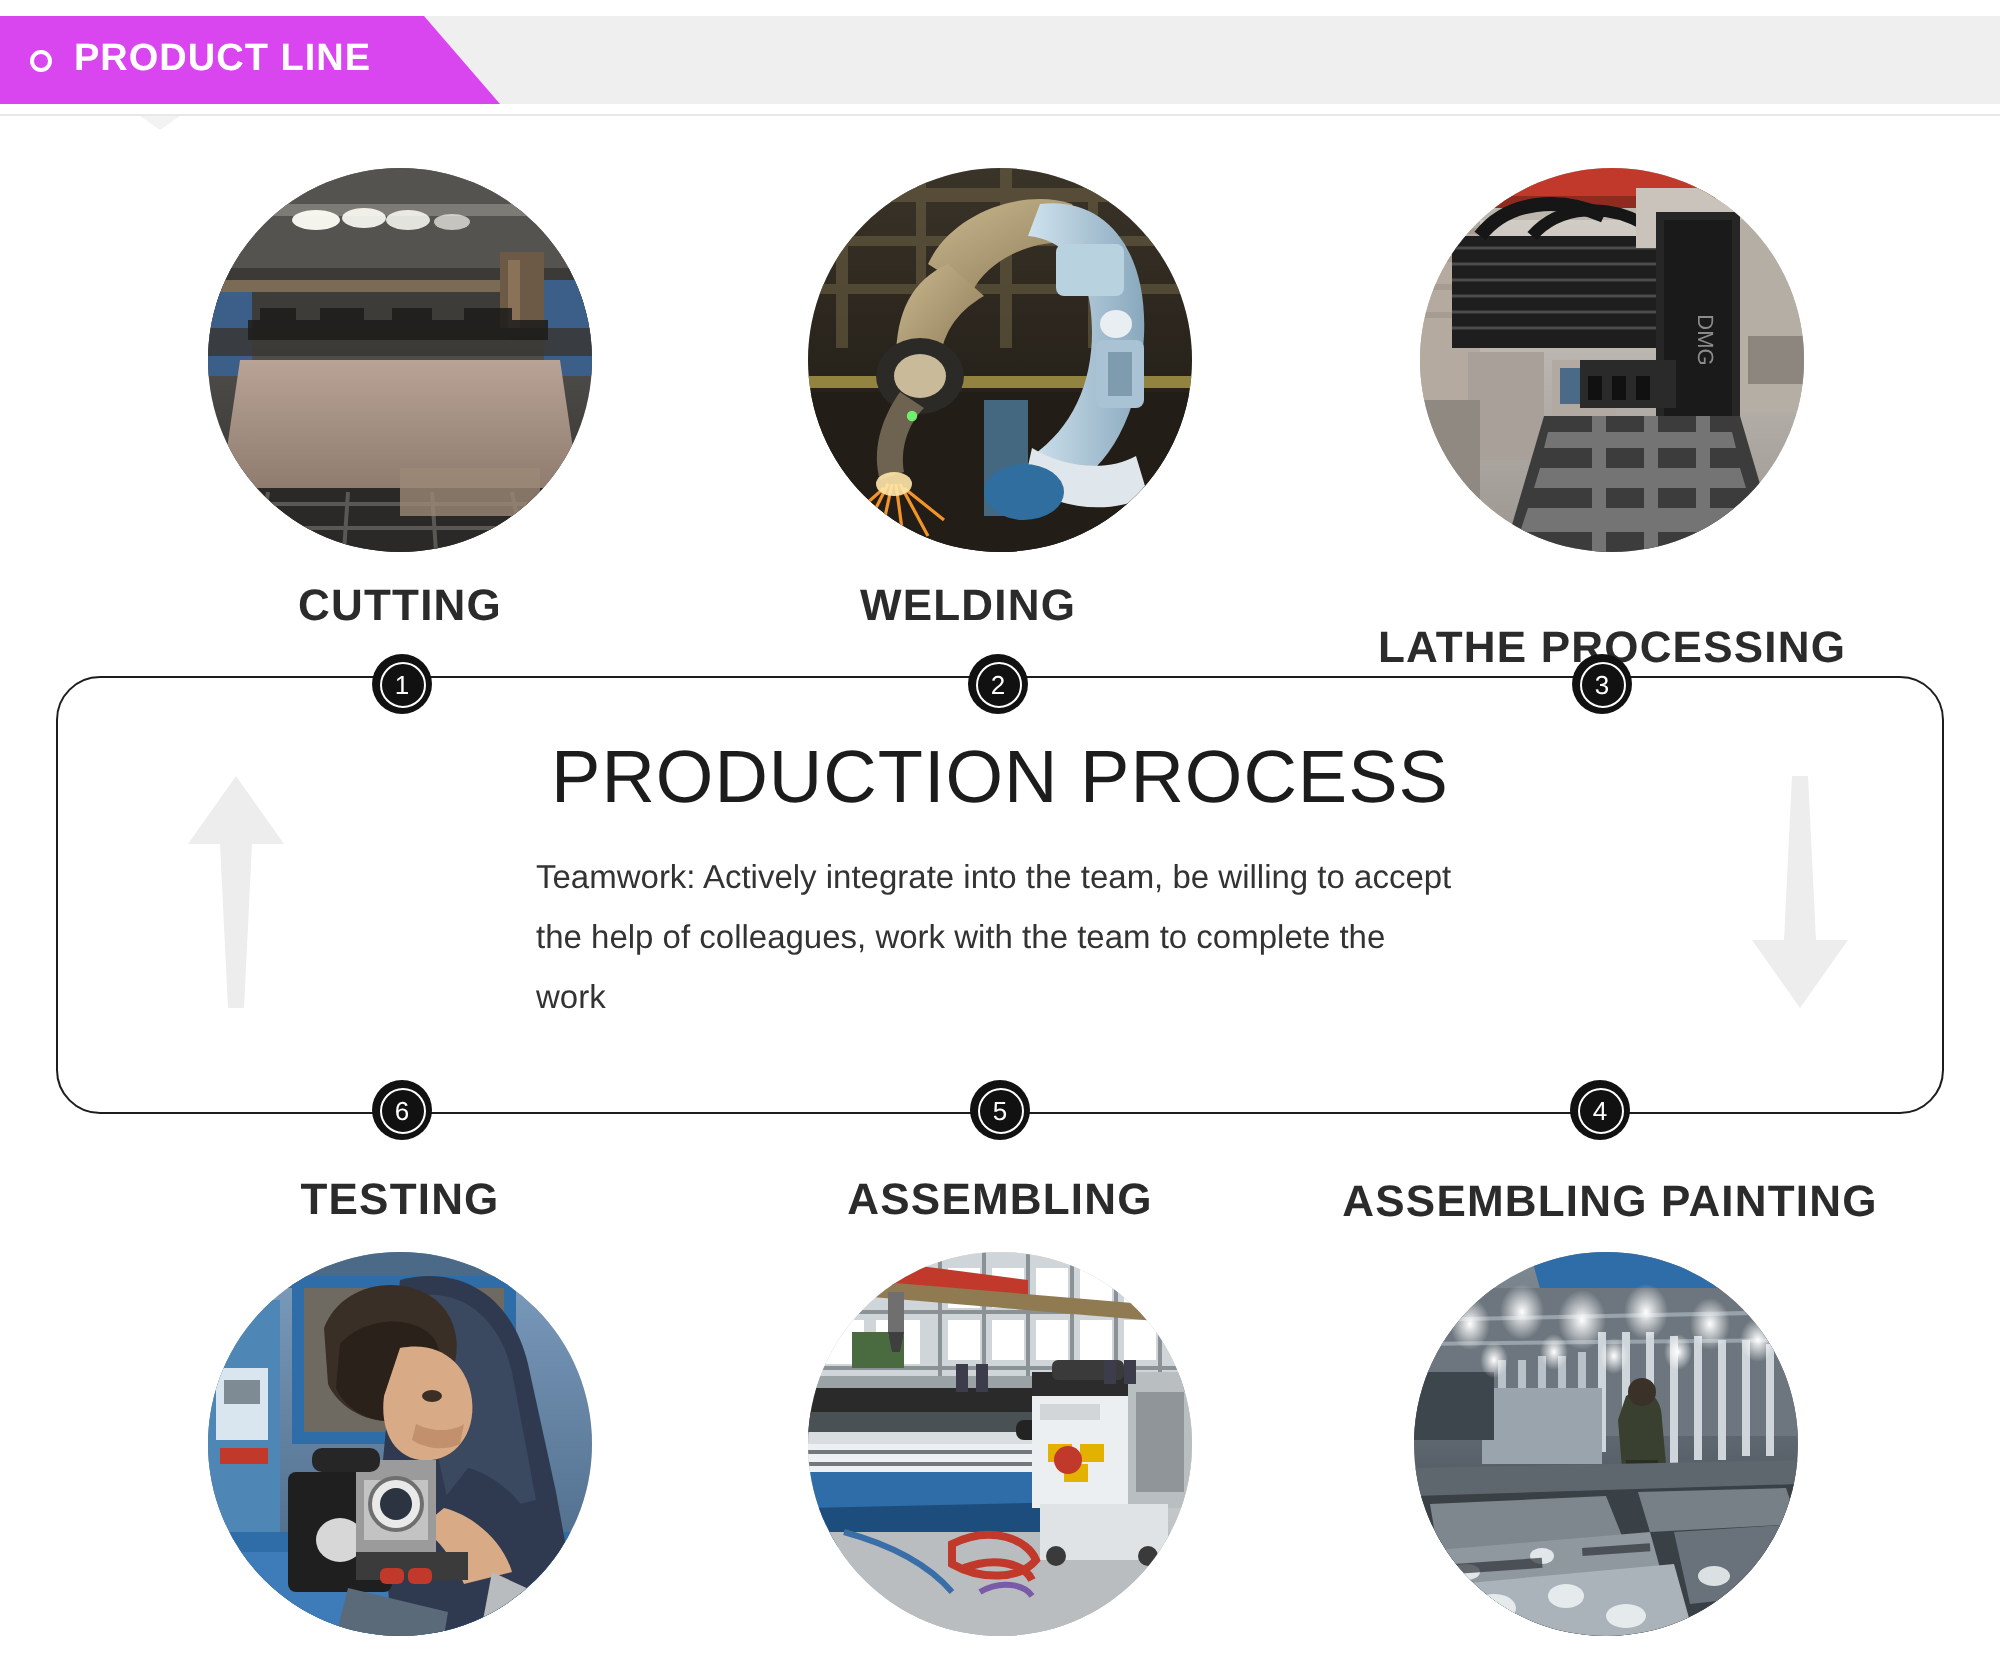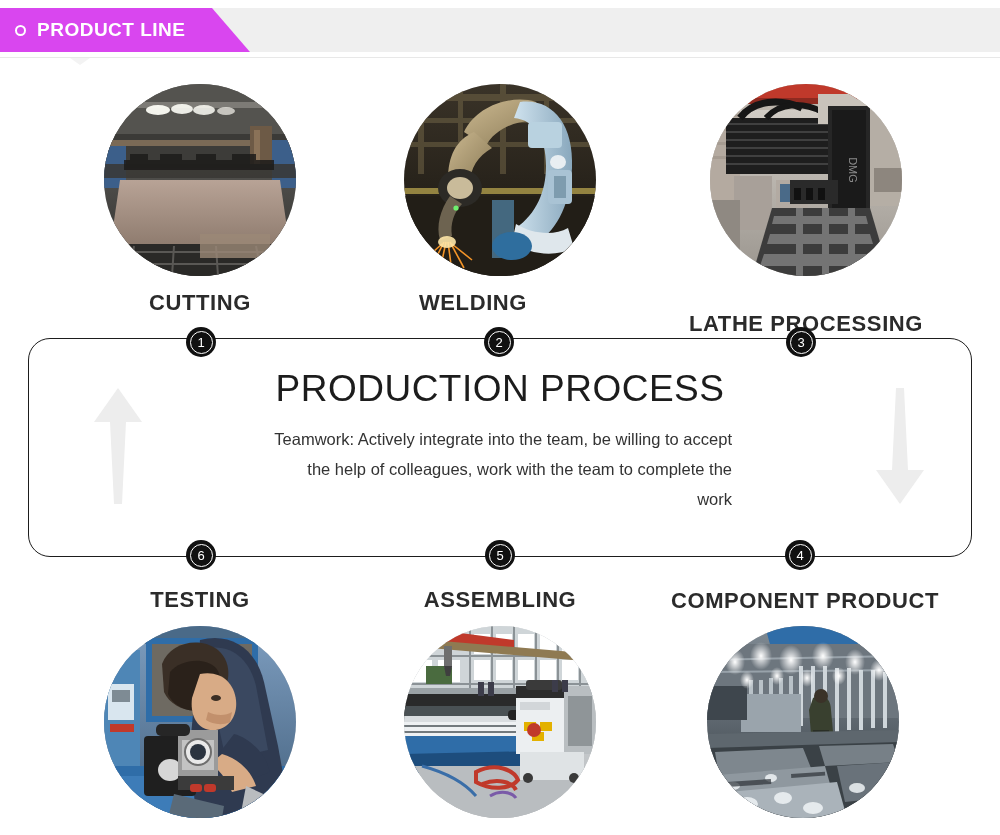--- a/index.html
+++ b/index.html
@@ -102,21 +102,21 @@
     text-align: center;
     font-size: 37px;
     font-weight: normal;
     letter-spacing: 0.5px;
     color: #1c1c1c;
   }
   .process-desc {
     position: absolute;
     left: 268px; top: 424px;
     width: 464px;
-    text-align: right;
+    text-align: left;
     font-size: 16.5px;
     line-height: 30px;
     color: #333333;
   }
 
   
   .arrow { position: absolute; }
 
   
   .badge {
@@ -248,21 +248,21 @@
         <path d="M42 158 L36 186"></path>
       <path d="M44 158 L48 188"></path>
         <path d="M46 158 L60 184"></path>
       <path d="M38 160 L20 176"></path>
         <path d="M48 160 L68 176"></path>
     </g>
     <ellipse cx="43" cy="158" rx="9" ry="6" fill="#ffe7a8" opacity="0.9"></ellipse>
     <circle cx="52" cy="124" r="2.6" fill="#6ef06e"></circle>
   </svg>
 </div>
-<div class="caption" style="left:473px; top:290px;">WELDING</div>
+<div class="caption" style="left:484px; top:290px;">WELDING</div>
 
 <div class="photo" style="left:710px; top:84px; width:192px; height:192px;">
   <svg width="192" height="192" viewBox="0 0 192 192">
     <defs>
       <linearGradient id="g3a" x1="0" y1="0" x2="0" y2="1">
         <stop offset="0" stop-color="#d9d4cd"></stop>
           <stop offset="1" stop-color="#9a958e"></stop>
       </linearGradient>
     </defs>
     <rect width="192" height="192" fill="url(#g3a)"></rect>
@@ -346,21 +346,21 @@
 </div>
 <div class="badge" style="left:500px; top:555px;">
   <span class="badge-inner">5</span>
 </div>
 <div class="badge" style="left:800px; top:555px;">
   <span class="badge-inner">4</span>
 </div>
 
 <div class="caption" style="left:200px; top:587px;text-align:right;">TESTING</div>
 <div class="caption" style="left:500px; top:587px;">ASSEMBLING</div>
-<div class="caption" style="left:805px; top:588px;">COMPONENT PRODUCT</div>
+<div class="caption" style="left:805px; top:588px;">ASSEMBLING PAINTING</div>
 
 <div class="photo" style="left:104px; top:626px; width:192px; height:192px;">
   <svg width="192" height="192" viewBox="0 0 192 192">
     <defs>
       <linearGradient id="g4a" x1="0" y1="0" x2="0" y2="1">
         <stop offset="0" stop-color="#7e9ec0"></stop>
           <stop offset="1" stop-color="#44617e"></stop>
       </linearGradient>
     </defs>
     <rect width="192" height="192" fill="url(#g4a)"></rect>

